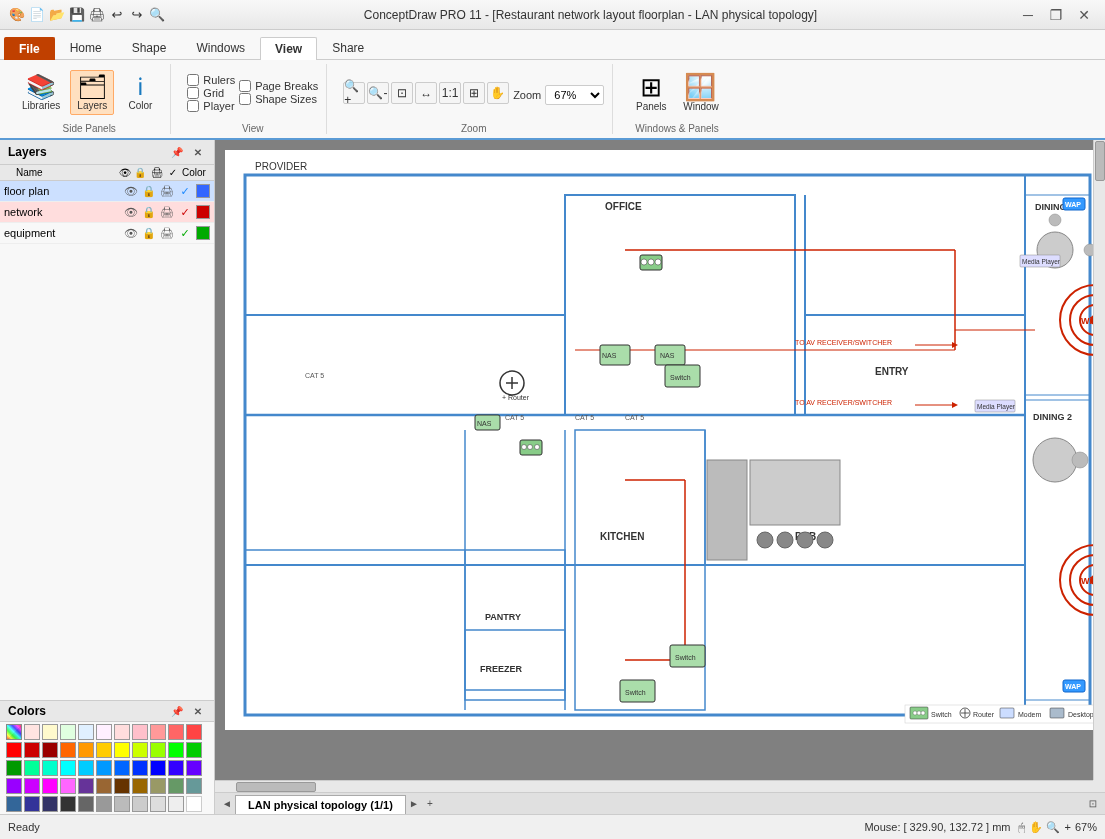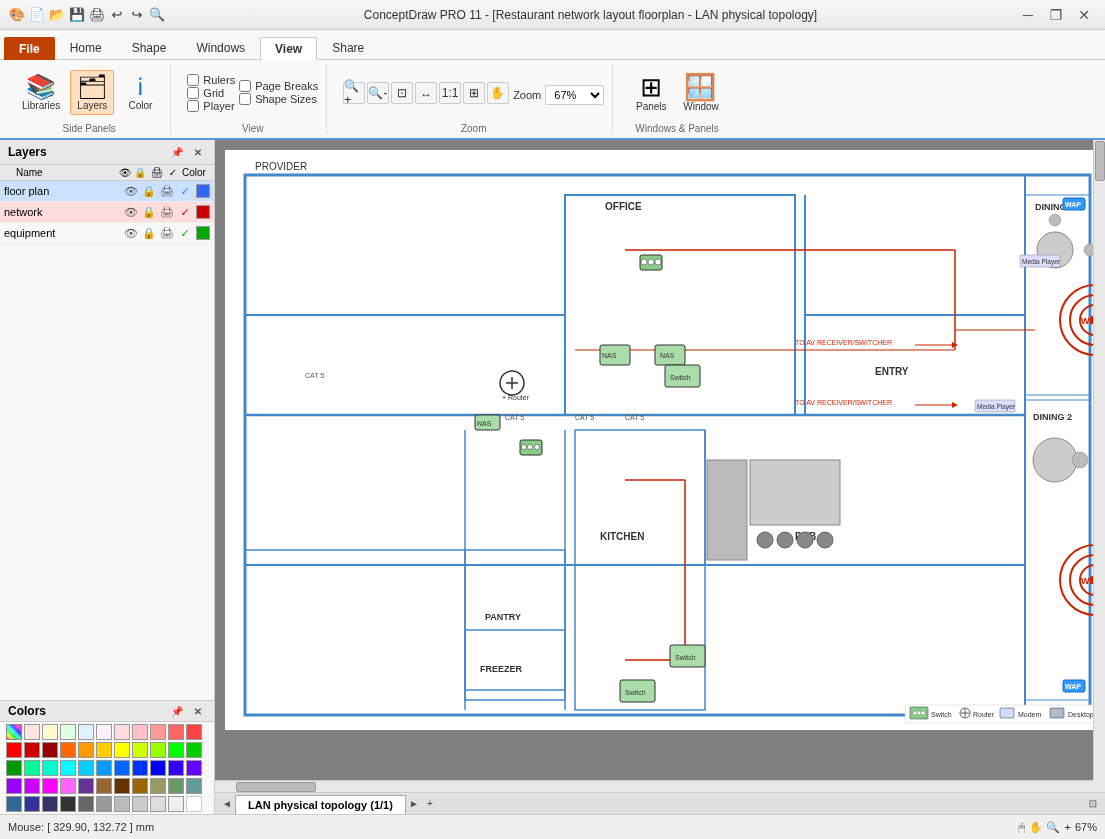--- a/index.html
+++ b/index.html
@@ -820,20 +820,23 @@
         <button class="tab-nav-btn">►</button>
         <button class="tab-nav-btn">+</button>
         <div style="flex:1;"></div>
         <button class="tab-nav-btn">⊡</button>
       </div>
 
     </div>
   </div>
 
   <div class="status-bar">
+    <div class="status-left">
+      <span>Ready</span>
+    </div>
     <span>Mouse: [ 329.90, 132.72 ] mm</span>
     <div style="display:flex; align-items:center; gap:4px; margin-left:auto;">
       <span>🖱</span>
       <span>✋</span>
       <span>🔍</span>
       <span>+</span>
       <span>67%</span>
     </div>
   </div>
 

